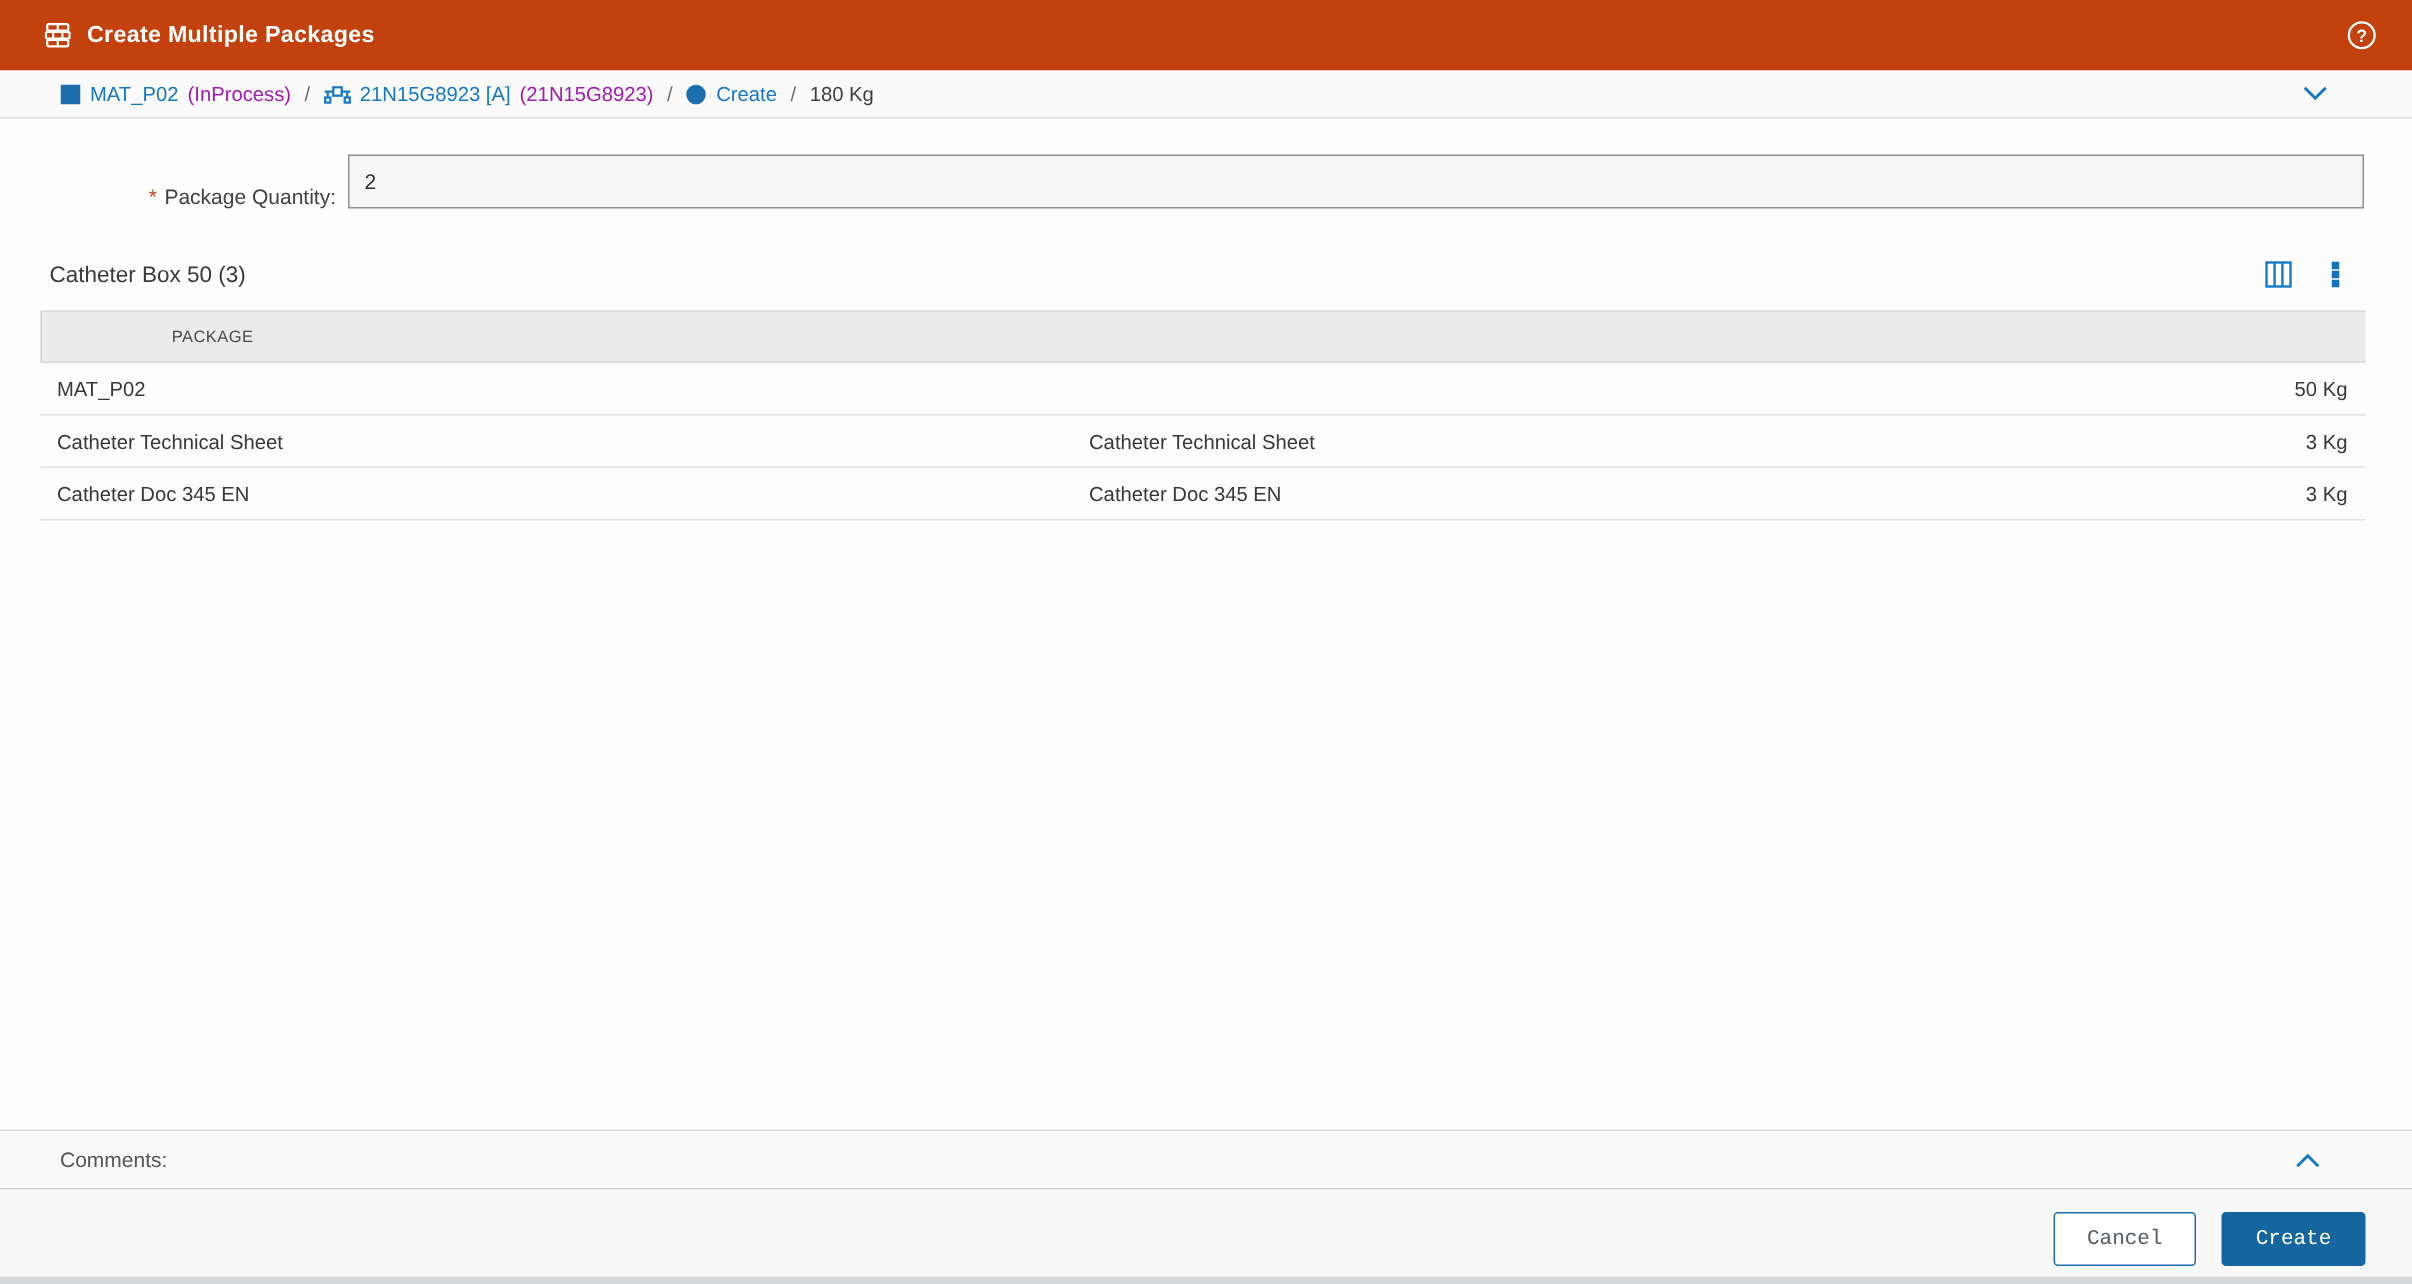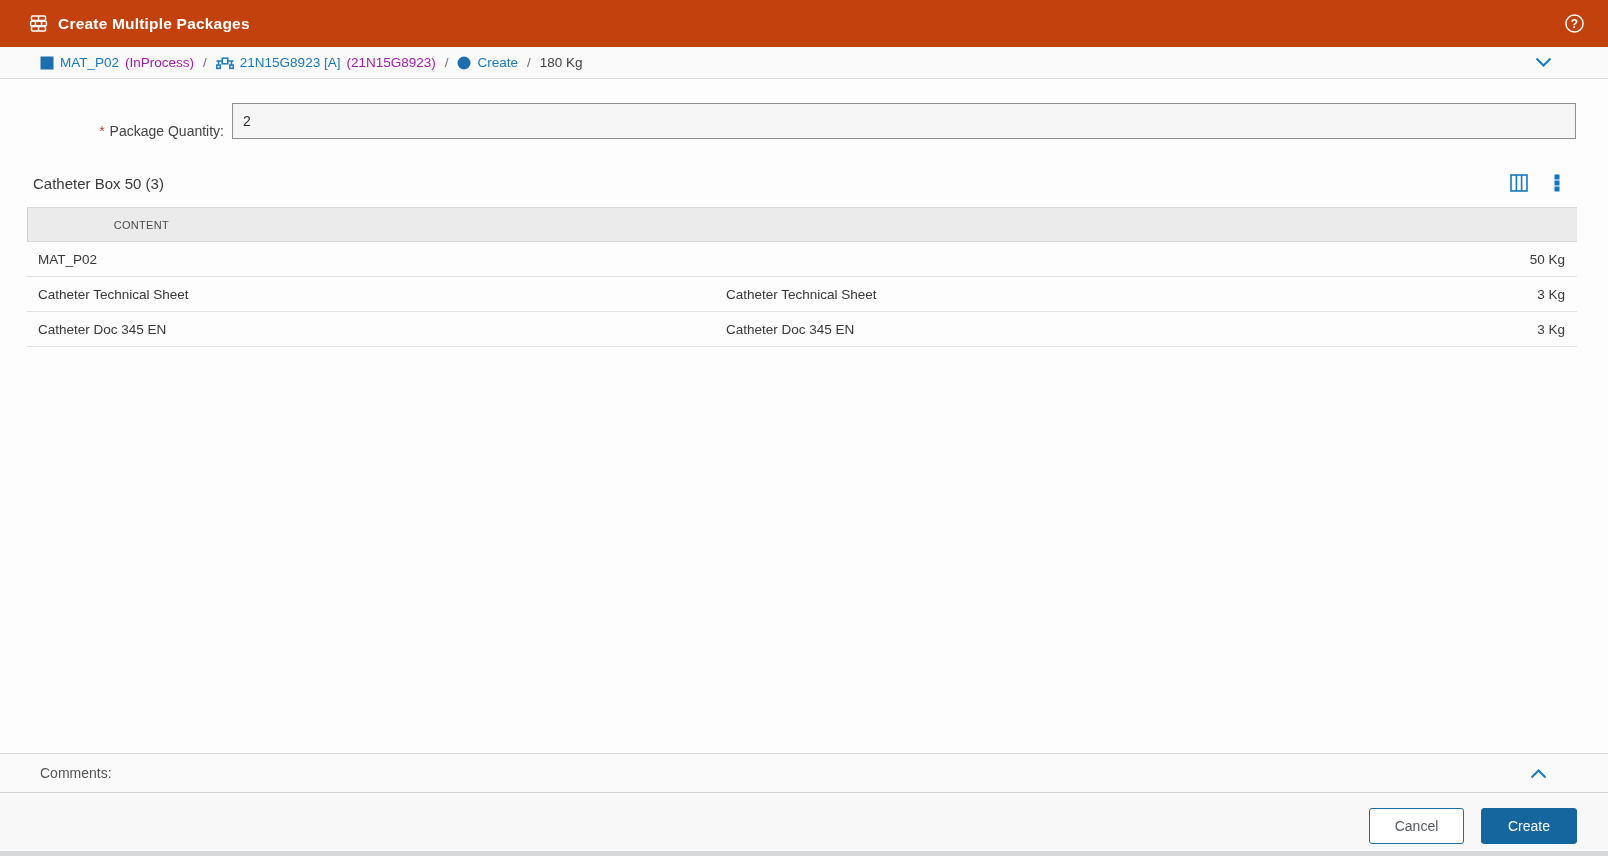--- a/index.html
+++ b/index.html
@@ -50,21 +50,21 @@
   .t-head .col1 { display:flex; align-items:center; height:100%; }
 
   .comments-bar { position:absolute; top:753px; left:0; width:1608px; height:40px;
     background:#fafafa; border-top:1px solid #d9d9d9; border-bottom:1px solid #d2d2d2;
     display:flex; align-items:center; padding:0 61px 0 40px; }
   .comments-label { font-size:14px; color:#555555; }
 
   .footer { position:absolute; top:794px; left:0; width:1608px; height:62px;
     background:#f8f8f8; display:flex; justify-content:flex-end; align-items:flex-start;
     padding:14px 31px 0 0; gap:17px; }
-  .btn { height:36px; border-radius:3px; font-family:Liberation Sans, sans-serif;
+  .btn { height:36px; border-radius:3px; font-family:Liberation Mono, monospace;
     font-size:14px; cursor:pointer; }
   .btn-cancel { width:95px; background:#ffffff; border:1px solid #1a70ad; color:#555b61; }
   .btn-create { width:96px; background:#15669e; border:1px solid #15669e; color:#ffffff; }
 
   .window-bottom { position:absolute; bottom:0; left:0; width:1608px; height:5px;
     background:#d6d7d8; }
 </style>
 </head>
 <body>
 
@@ -165,21 +165,21 @@
           <rect x="0.5" y="6.5" width="5" height="5"></rect>
           <rect x="0.5" y="12.5" width="5" height="5"></rect>
         </g>
       </svg>
     </span>
   </span>
 </div>
 
 <div class="pkg-table">
   <div class="t-row t-head">
-    <span class="col3">CONTENT</span>
+    <span class="col3">PACKAGE</span>
   </div>
   <div class="t-row t-body-row">
     <span class="col1">MAT_P02</span>
     <span class="col2"></span>
     <span class="col3">50 Kg</span>
   </div>
   <div class="t-row t-body-row">
     <span class="col1">Catheter Technical Sheet</span>
     <span class="col2">Catheter Technical Sheet</span>
     <span class="col3">3 Kg</span>

